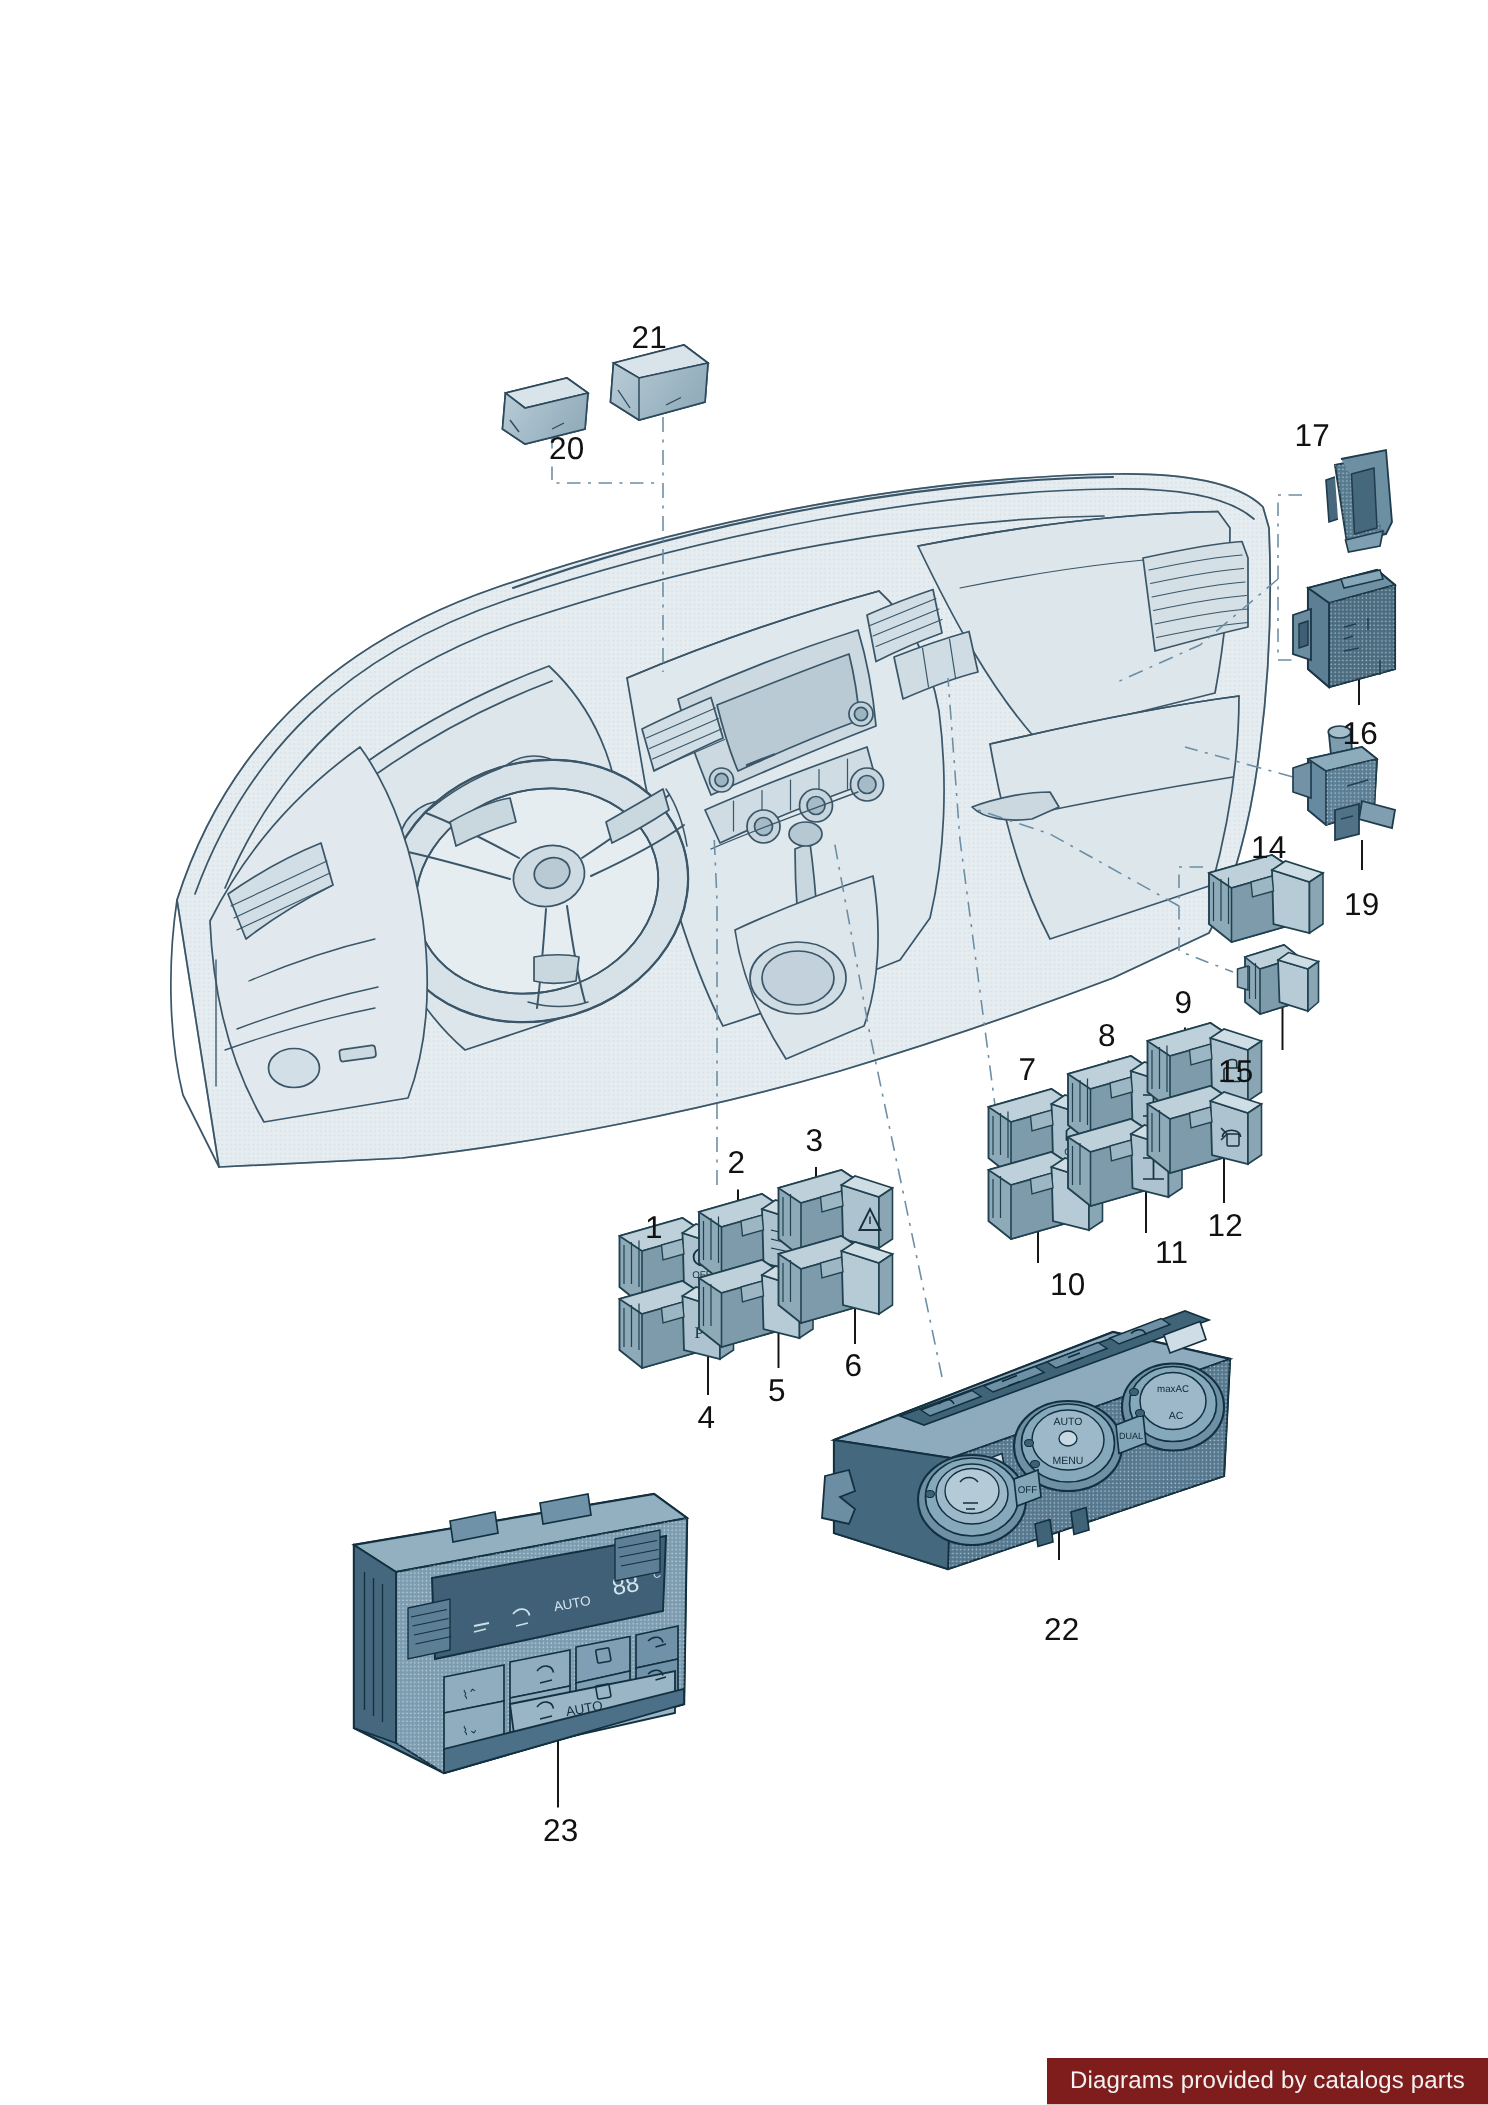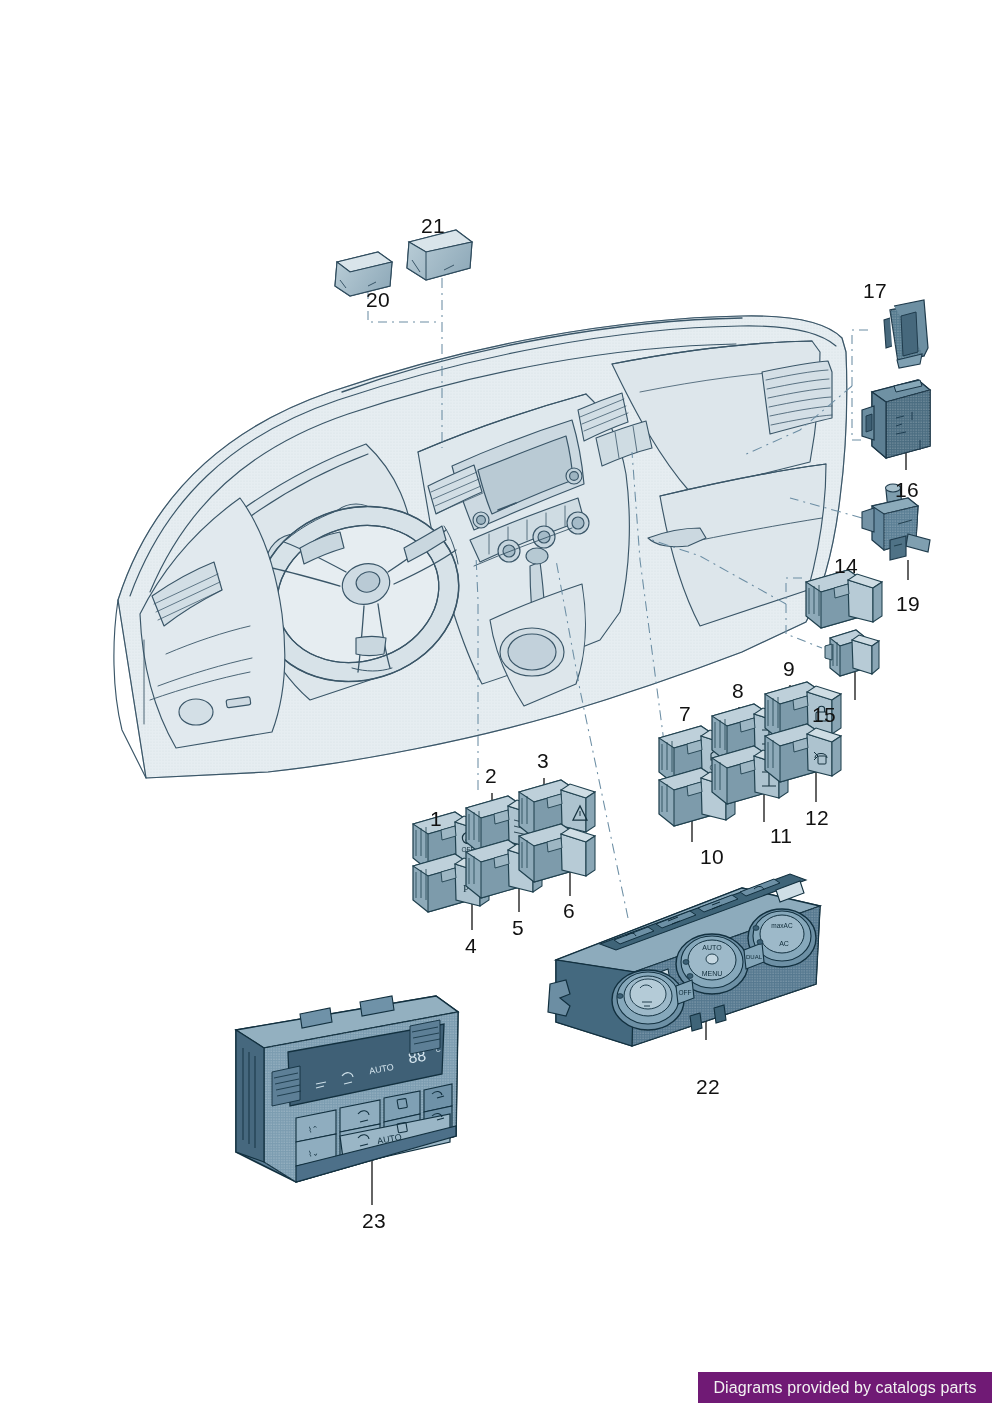--- a/index.html
+++ b/index.html
@@ -11,21 +11,21 @@
   }
   #canvas{position:absolute;left:0;top:0;width:992px;height:1403px;}
   .lbl{
     position:absolute;color:#111111;font-size:21px;line-height:21px;
     font-family:"Liberation Sans","DejaVu Sans",sans-serif;
     font-weight:400;white-space:nowrap;letter-spacing:0.2px;
     -webkit-user-select:none;user-select:none;
   }
   #watermark{
     position:absolute;left:698px;top:1372px;width:294px;height:31px;
-    background:#701a75;color:#f2f2f2;
+    background:#7f1d1d;color:#f2f2f2;
     font-family:"Liberation Sans","DejaVu Sans",sans-serif;
     font-size:16px;line-height:31px;text-align:center;
     letter-spacing:0.1px;
   }
 </style>
 </head>
 <body>
 
 <svg id="canvas" viewBox="0 0 992 1403" xmlns="http://www.w3.org/2000/svg">
   <defs>

